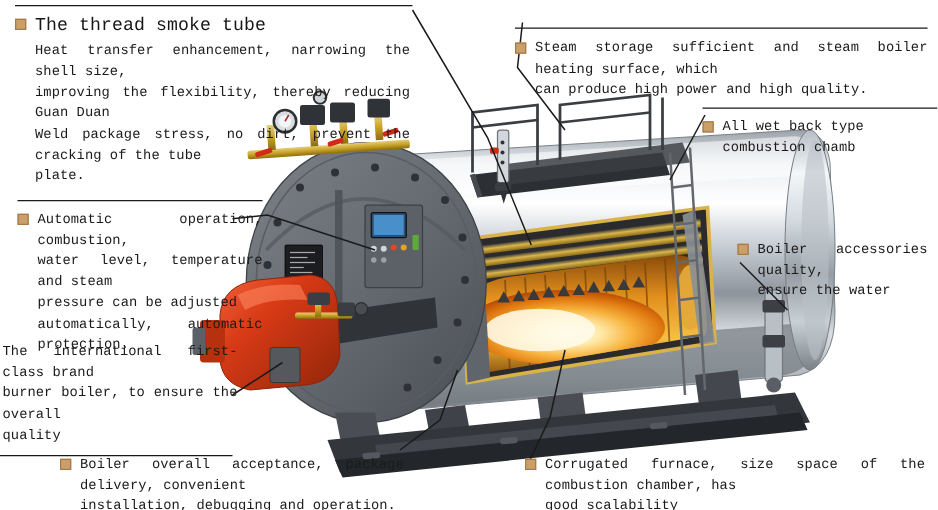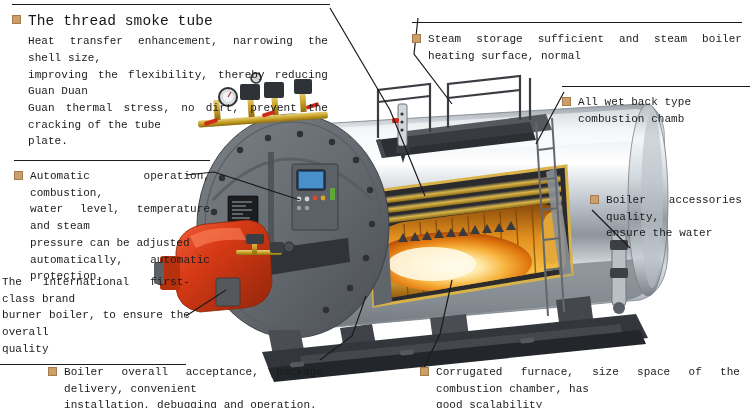--- a/index.html
+++ b/index.html
@@ -373,34 +373,35 @@
 
   <div class="callout" style="left:12px; top:4px; width:318px;">
     <div class="rule"></div>
     <div class="co-head" style="margin-top:7px;">
       <span class="bullet"></span>
       <div class="co-body">
         <div class="title">The thread smoke tube</div>
         <div class="para" style="margin-top:3px; width:300px;">
           <div>Heat transfer enhancement, narrowing the shell size,</div>
           <div>improving the flexibility, thereby reducing Guan Duan</div>
-          <div>Guan thermal stress, no dirt, prevent the cracking of the tube</div>
+          <div>Weld package stress, no dirt, prevent the cracking of the tube</div>
           <div>plate.</div>
         </div>
       </div>
     </div>
   </div>
 
   <div class="callout" style="left:412px; top:22px; width:330px;">
     <div class="rule"></div>
     <div class="co-head" style="margin-top:8px;">
       <span class="bullet"></span>
       <div class="co-body">
         <div class="para">
-          <div>Steam storage sufficient and steam boiler heating surface, normal</div>
+          <div>Steam storage sufficient and steam boiler heating surface, which</div>
+          <div>can produce high power and high quality.</div>
         </div>
       </div>
     </div>
   </div>
 
   <div class="callout" style="left:562px; top:86px; width:192px;">
     <div class="rule"></div>
     <div class="co-head" style="margin-top:7px;">
       <span class="bullet"></span>
       <div class="co-body">

